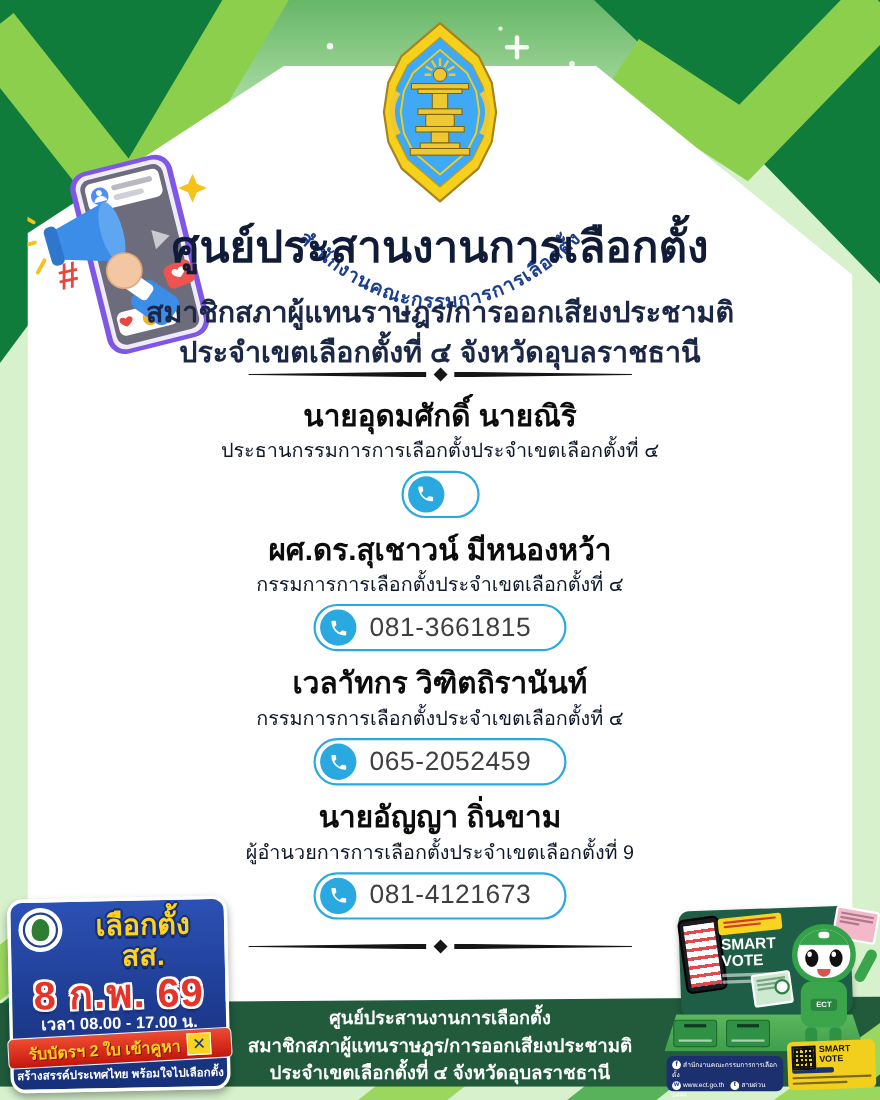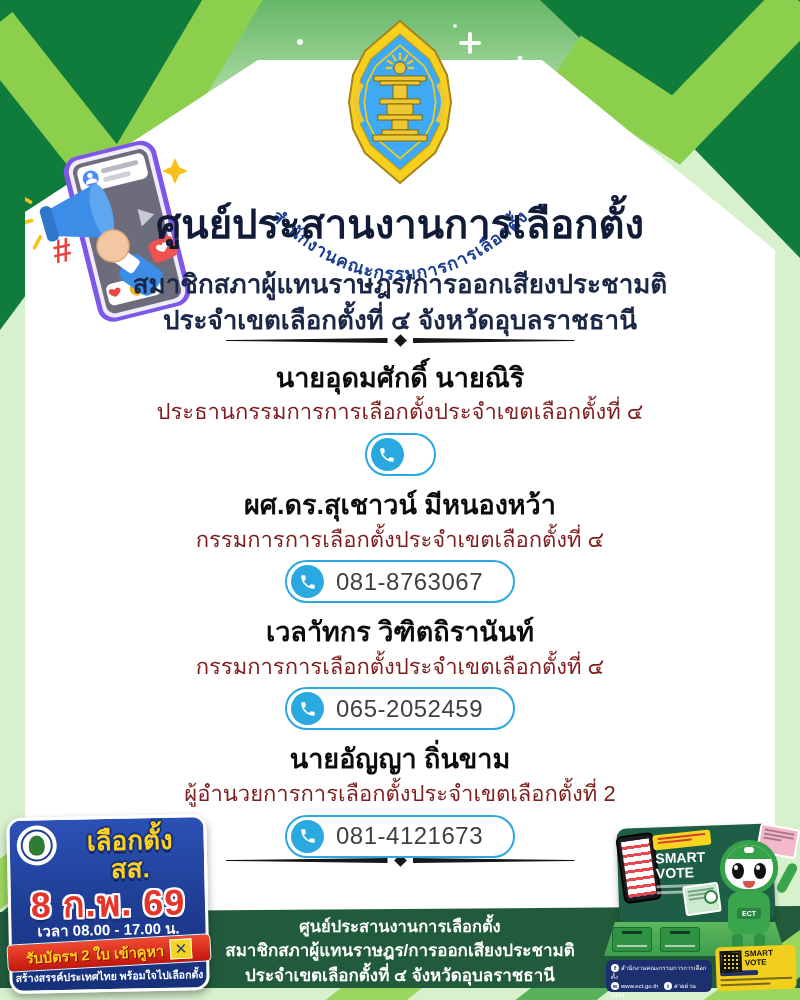--- a/index.html
+++ b/index.html
@@ -52,21 +52,21 @@
   .divider.d-bottom{top:856px;}
   .d-line{width:162px;height:5px;background:#161616;}
   .d-left{clip-path:polygon(0 42%,100% 0,100% 100%,0 58%);}
   .d-right{clip-path:polygon(0 0,100% 42%,100% 58%,0 100%);}
   .d-diamond{width:9px;height:9px;background:#161616;transform:rotate(45deg);margin:0 8px;flex:none;}
 
   
   .contacts{left:120px;top:360px;width:560px;z-index:4;text-align:center;}
   .contact{margin-bottom:11px;}
   .c-name{font-size:27px;font-weight:800;color:#0c0c0c;line-height:1.35;}
-  .c-role{font-size:22px;font-weight:500;color:#7f1d1d;line-height:1.35;margin-top:1px;}
+  .c-role{font-size:18px;font-weight:500;color:#0f172a;line-height:1.35;margin-top:1px;}
   .c-pill{display:inline-flex;align-items:center;gap:12px;margin-top:6px;background:#fff;
           border:2px solid #2aa9e0;border-radius:24px;padding:3px 30px 3px 4px;cursor:pointer;}
   .c-pill-icon{width:33px;height:33px;border-radius:50%;background:#2aa9e0;flex:none;
                display:flex;align-items:center;justify-content:center;}
   .c-number{font-size:24px;font-weight:500;color:#3f3f3f;letter-spacing:.5px;}
 
   
   .promo-illus{left:25px;top:140px;z-index:4;}
 
   
@@ -332,40 +332,40 @@
 
     <div class="contact">
       <div class="c-name">ผศ.ดร.สุเชาวน์ มีหนองหว้า</div>
       <div class="c-role">กรรมการการเลือกตั้งประจำเขตเลือกตั้งที่ ๔</div>
       <div class="c-pill">
         <span class="c-pill-icon">
           <svg width="18" height="18" viewBox="0 0 24 24">
               <path fill="#fff" d="M6.62 10.79c1.44 2.83 3.76 5.14 6.59 6.59l2.2-2.21c.27-.27.67-.36 1.02-.24 1.12.37 2.33.57 3.57.57.55 0 1 .45 1 1V20c0 .55-.45 1-1 1-9.39 0-17-7.61-17-17 0-.55.45-1 1-1h3.5c.55 0 1 .45 1 1 0 1.25.2 2.45.57 3.57.11.35.03.74-.25 1.02l-2.2 2.2z"></path>
             </svg>
         </span>
-        <span class="c-number">081-8763067</span>
+        <span class="c-number">081-3661815</span>
       </div>
     </div>
 
     <div class="contact">
       <div class="c-name">เวลาัทกร วิฑิตถิรานันท์</div>
       <div class="c-role">กรรมการการเลือกตั้งประจำเขตเลือกตั้งที่ ๔</div>
       <div class="c-pill">
         <span class="c-pill-icon">
           <svg width="18" height="18" viewBox="0 0 24 24">
               <path fill="#fff" d="M6.62 10.79c1.44 2.83 3.76 5.14 6.59 6.59l2.2-2.21c.27-.27.67-.36 1.02-.24 1.12.37 2.33.57 3.57.57.55 0 1 .45 1 1V20c0 .55-.45 1-1 1-9.39 0-17-7.61-17-17 0-.55.45-1 1-1h3.5c.55 0 1 .45 1 1 0 1.25.2 2.45.57 3.57.11.35.03.74-.25 1.02l-2.2 2.2z"></path>
             </svg>
         </span>
         <span class="c-number">065-2052459</span>
       </div>
     </div>
 
     <div class="contact">
       <div class="c-name">นายอัญญา ถิ่นขาม</div>
-      <div class="c-role">ผู้อำนวยการการเลือกตั้งประจำเขตเลือกตั้งที่ 2</div>
+      <div class="c-role">ผู้อำนวยการการเลือกตั้งประจำเขตเลือกตั้งที่ 9</div>
       <div class="c-pill">
         <span class="c-pill-icon">
           <svg width="18" height="18" viewBox="0 0 24 24">
               <path fill="#fff" d="M6.62 10.79c1.44 2.83 3.76 5.14 6.59 6.59l2.2-2.21c.27-.27.67-.36 1.02-.24 1.12.37 2.33.57 3.57.57.55 0 1 .45 1 1V20c0 .55-.45 1-1 1-9.39 0-17-7.61-17-17 0-.55.45-1 1-1h3.5c.55 0 1 .45 1 1 0 1.25.2 2.45.57 3.57.11.35.03.74-.25 1.02l-2.2 2.2z"></path>
             </svg>
         </span>
         <span class="c-number">081-4121673</span>
       </div>
     </div>
 

